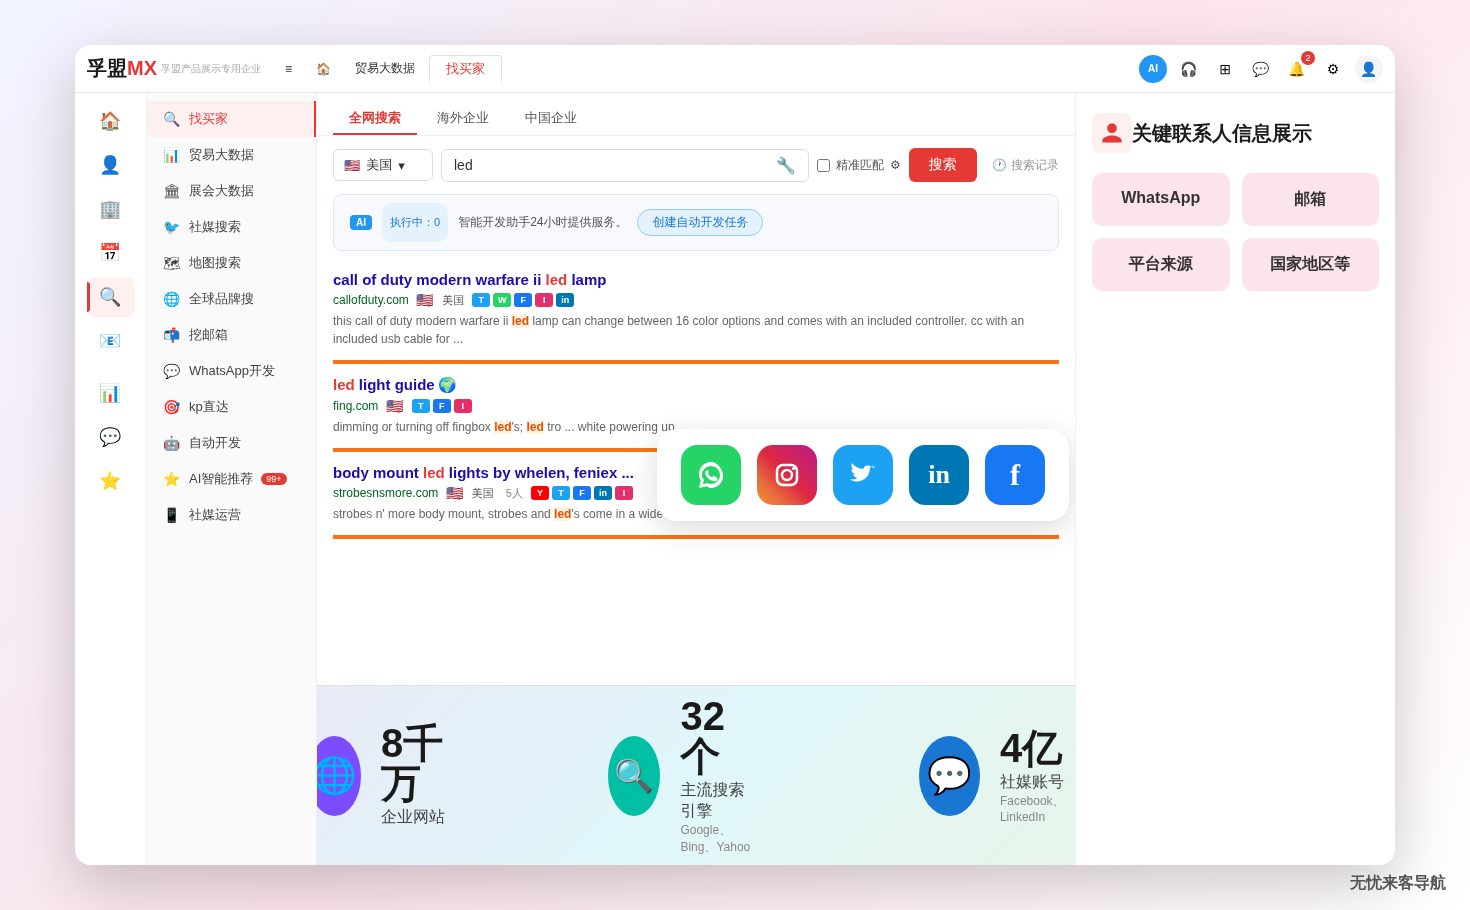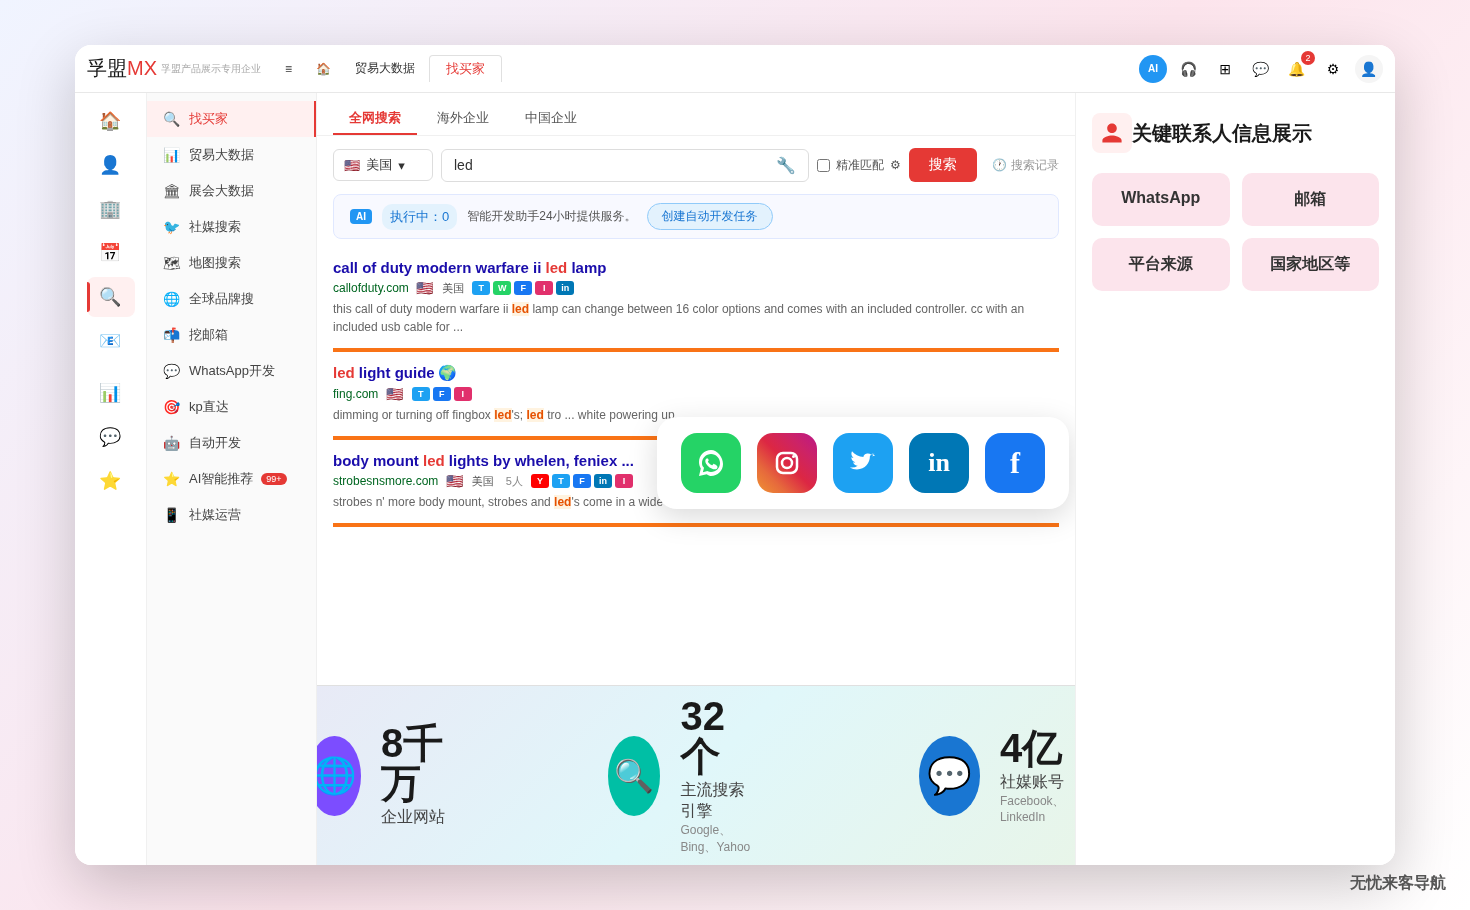--- a/index.html
+++ b/index.html
@@ -289,22 +289,22 @@
       background: #2196F3;
       color: #fff;
       font-size: 10px;
       font-weight: bold;
       padding: 2px 6px;
       border-radius: 4px;
     }
     .running-badge {
       background: #e3f2fd;
       color: #1976D2;
-      font-size: 13px;
-      padding: 4px 8px;
+      font-size: 11px;
+      padding: 12px 8px;
       border-radius: 10px;
     }
     .ai-desc {
       font-size: 12px;
       color: #555;
     }
     .create-task-btn {
       background: #e3f2fd;
       color: #1976D2;
       border: 1px solid #90caf9;
@@ -542,21 +542,21 @@
     
     .flag { font-size: 14px; }
   </style>
 </head>
 <body>
 
 <div class="browser-window">
 
   <div class="top-bar">
     <div class="logo-area">
-      <span style="font-size:20px;font-weight:400;color:#1a1a1a;">
+      <span style="font-size:20px;font-weight:700;color:#1a1a1a;">
         <span>孚盟</span><span style="color:#e53935;">MX</span>
       </span>
       <span style="font-size:10px;color:#aaa;">孚盟产品展示专用企业</span>
     </div>
     <div class="top-nav">
       <button class="nav-btn">≡</button>
       <button class="nav-btn">🏠</button>
       <button class="nav-btn">贸易大数据</button>
       <div class="tab-item active-tab">找买家</div>
     </div>

